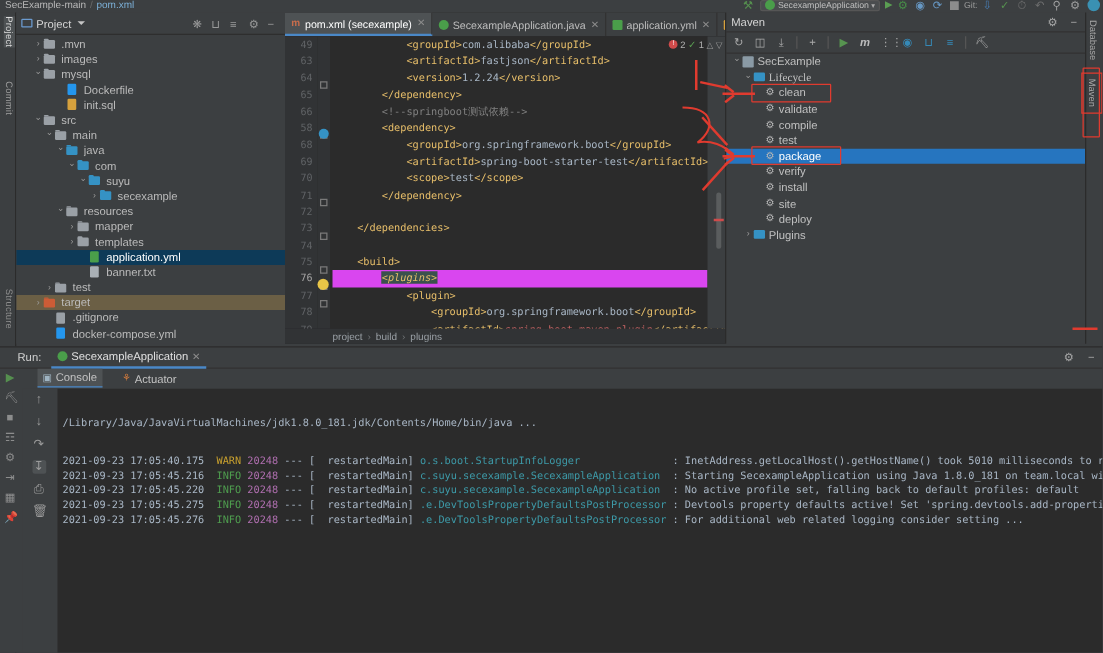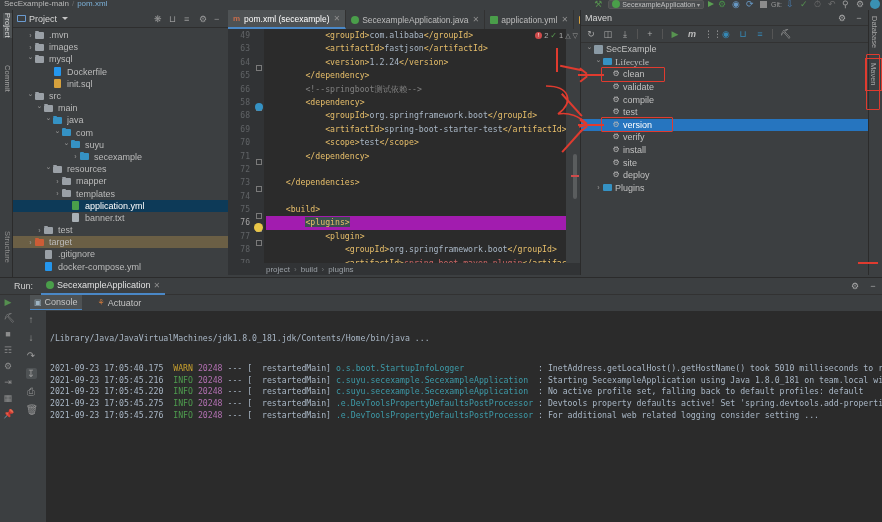--- a/index.html
+++ b/index.html
@@ -74,21 +74,21 @@
   .tabico.s { background:#d6a13d; }
 
   .codearea { position:absolute; left:0; top:19px; width:352px; height:234px; background:#2b2b2b; overflow:hidden;}
   .gutter { position:absolute; left:0; top:0; width:26px; height:100%; background:#313335; }
   .gline { height:13.4px; line-height:13.4px; text-align:right; padding-right:4px; font-family:"DejaVu Sans Mono", monospace; font-size:8px; color:#606366;}
   .gline.cur { color:#a4a3a3; }
   .foldcol { position:absolute; left:26px; top:0; width:10px; height:100%; background:#313335;}
   .fold { position:absolute; left:2px; width:6px; height:6px; border:1px solid #7a7a7a; }
   .codelines { position:absolute; left:38px; top:0; right:14px; height:100%; font-family:"DejaVu Sans Mono", monospace; font-size:8.2px; }
   .cl { height:13.4px; line-height:13.4px; white-space:pre; color:#a9b7c6; }
-  .cl.hl { background:#a21caf; }
+  .cl.hl { background:#d946ef;font-style:italic; }
   .tag { color:#e8bf6a; }
   .txt { color:#a9b7c6; }
   .cmt { color:#808080; }
   .err { color:#cc6666; }
   .selgreen { background:#3b514d; }
 
   .rightgut { position:absolute; right:0; top:0; width:14px; height:100%; background:#3c3f41;}
   .inspect { position:absolute; right:2px; top:2px; display:flex; align-items:center; gap:2px; font-size:7.5px;}
   .errdot { width:7px;height:7px;border-radius:50%;background:#cf4b4b; color:#fff; font-size:5.5px; text-align:center; line-height:7px;}
   .okcheck { color:#5a9e52; font-size:8px; }
@@ -507,21 +507,21 @@
           <span>compile</span>
         </div>
         <div class="mrow" style="padding-left: 22px;">
           <span class="arrow"></span>
           <span class="gear">⚙</span>
           <span>test</span>
         </div>
         <div class="mrow sel" style="padding-left: 22px;">
           <span class="arrow"></span>
           <span class="gear">⚙</span>
-          <span>version</span>
+          <span>package</span>
         </div>
         <div class="mrow" style="padding-left: 22px;">
           <span class="arrow"></span>
           <span class="gear">⚙</span>
           <span>verify</span>
         </div>
         <div class="mrow" style="padding-left: 22px;">
           <span class="arrow"></span>
           <span class="gear">⚙</span>
           <span>install</span>

